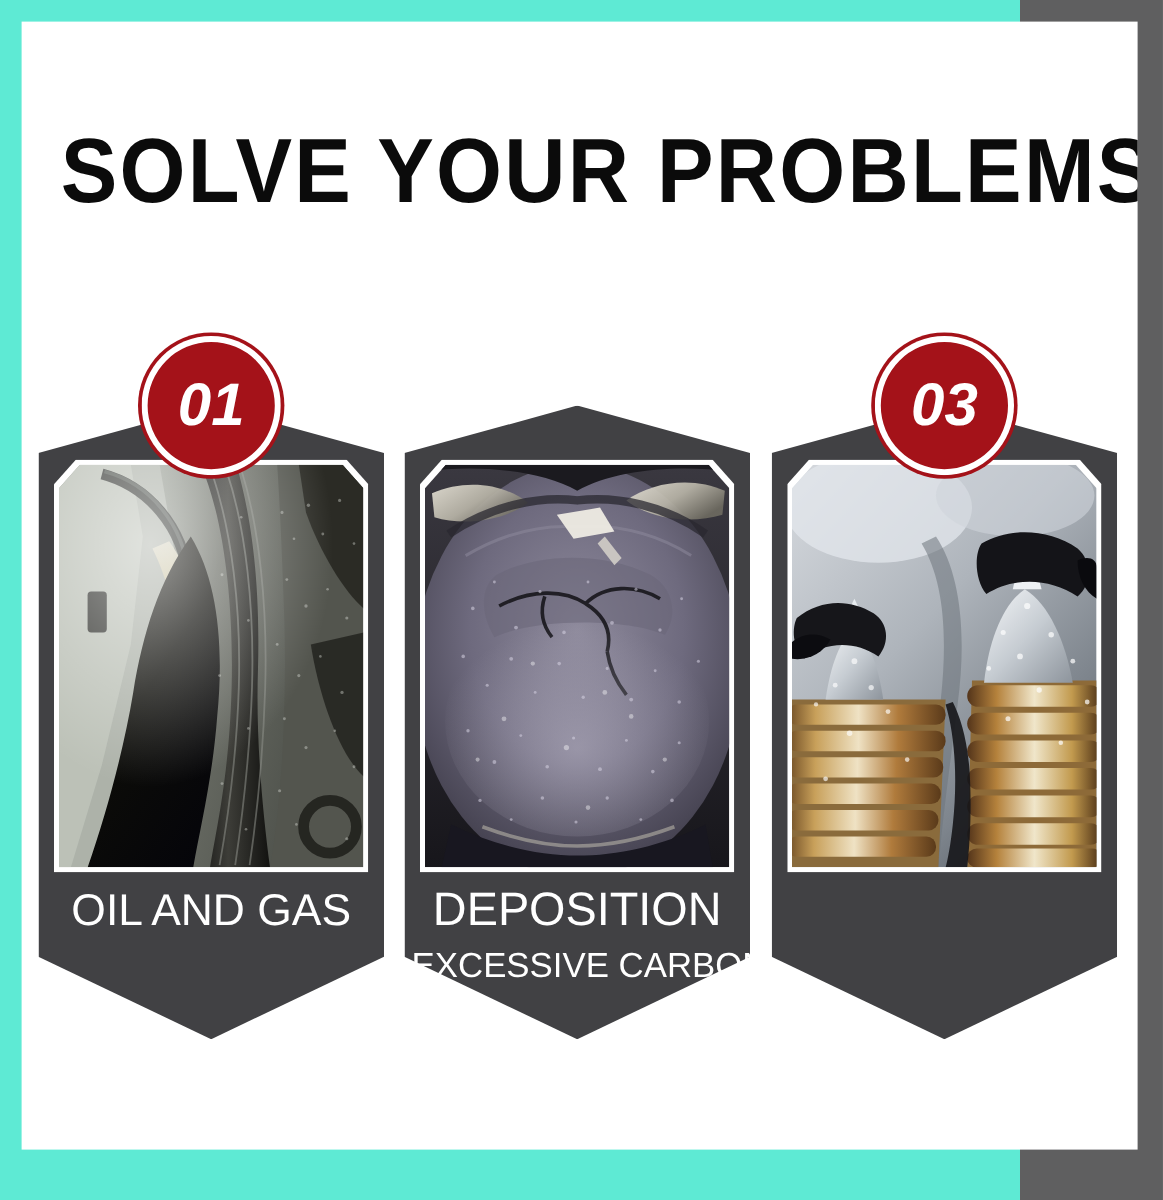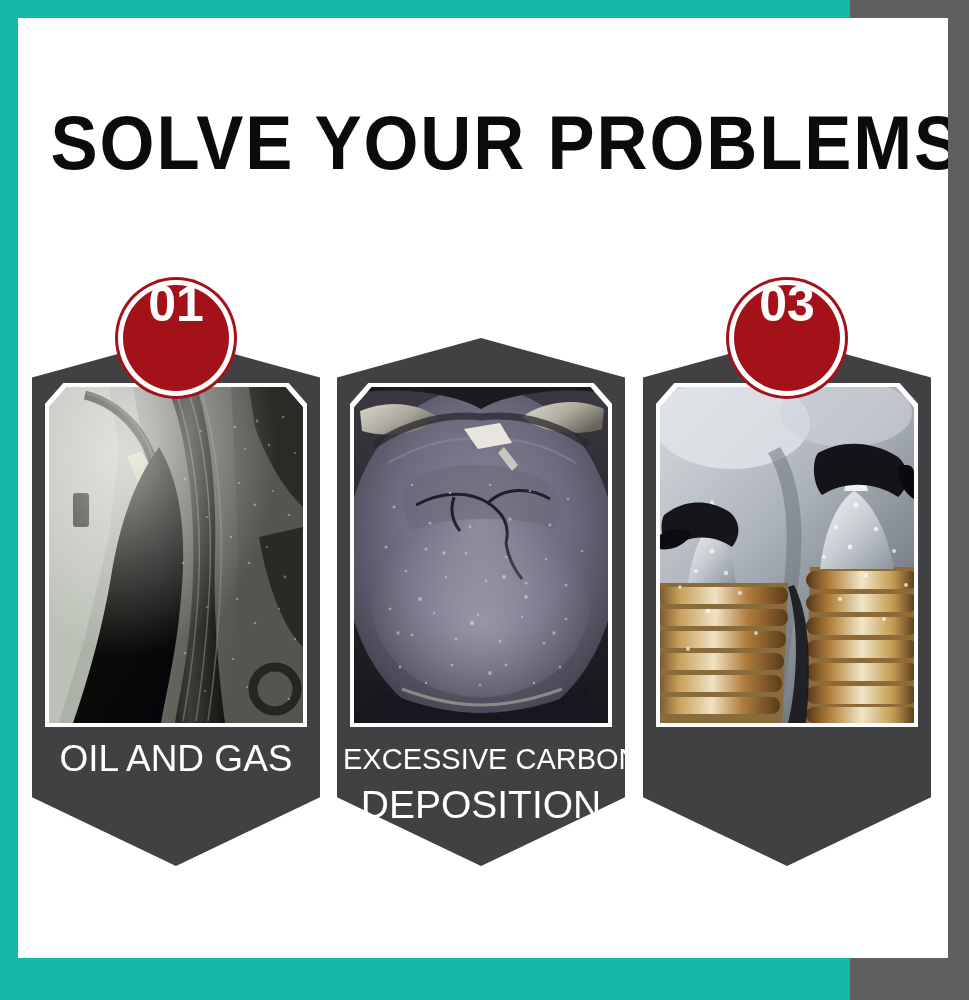--- a/index.html
+++ b/index.html
@@ -12,21 +12,21 @@
     height: 1000px;
     overflow: hidden;
     font-family: "Liberation Sans", sans-serif;
   }
 
   
   #poster {
     position: relative;
     width: 850px;
     height: 1000px;
-    background: #14b8a6;
+    background: #5eead4;
     box-sizing: border-box;
   }
   #canvas {
     position: absolute;
     left: 18px;
     top: 18px;
     width: 930px;
     height: 940px;
     background: #ffffff;
     overflow: hidden;
@@ -109,23 +109,24 @@
     position: absolute;
     left: 50%;
     top: -58px;
     margin-left: -58px;
     width: 116px;
     height: 116px;
     border-radius: 50%;
     background: #a41219;
     box-shadow: inset 0 0 0 5px #ffffff, 0 0 0 3px #a41219;
     display: flex;
-    align-items: flex-start;
+    align-items: center;
     justify-content: center;
     z-index: 5;
+    font-style: italic;
   }
   .badge-num {
     font-family: "Liberation Sans Narrow", "Liberation Sans", sans-serif;
     font-weight: bold;
     font-size: 50px;
     line-height: 50px;
     color: #ffffff;
     letter-spacing: 0px;
     transform: translateY(-1px);
   }
@@ -364,22 +365,22 @@
                   <circle cx="150" cy="190" r="2"></circle>
                   <circle cx="200" cy="246" r="1.8"></circle>
                 <circle cx="44" cy="246" r="1.7"></circle>
                   <circle cx="136" cy="286" r="1.9"></circle>
               </g>
             </svg>
           </div>
         </div>
 
         <div class="caption">
+          <span class="cap-line l2">DEPOSITION</span>
           <span class="cap-line l1">EXCESSIVE CARBON</span>
-          <span class="cap-line l2">DEPOSITION</span>
         </div>
       </div>
 
       <div class="panel p3">
         <div class="panel-body"></div>
 
         <div class="badge">
           <span class="badge-num">03</span>
         </div>
 

